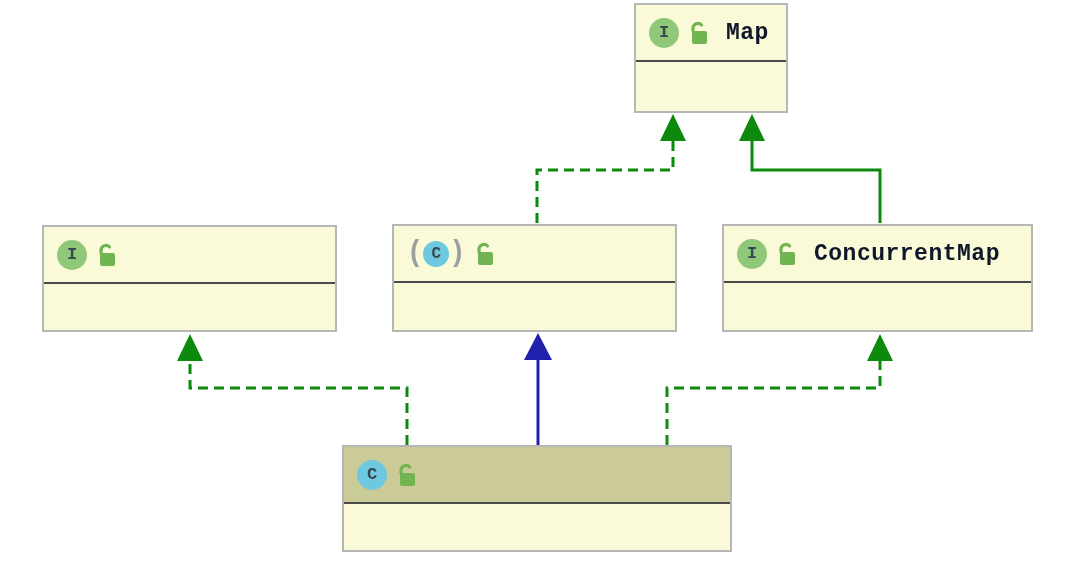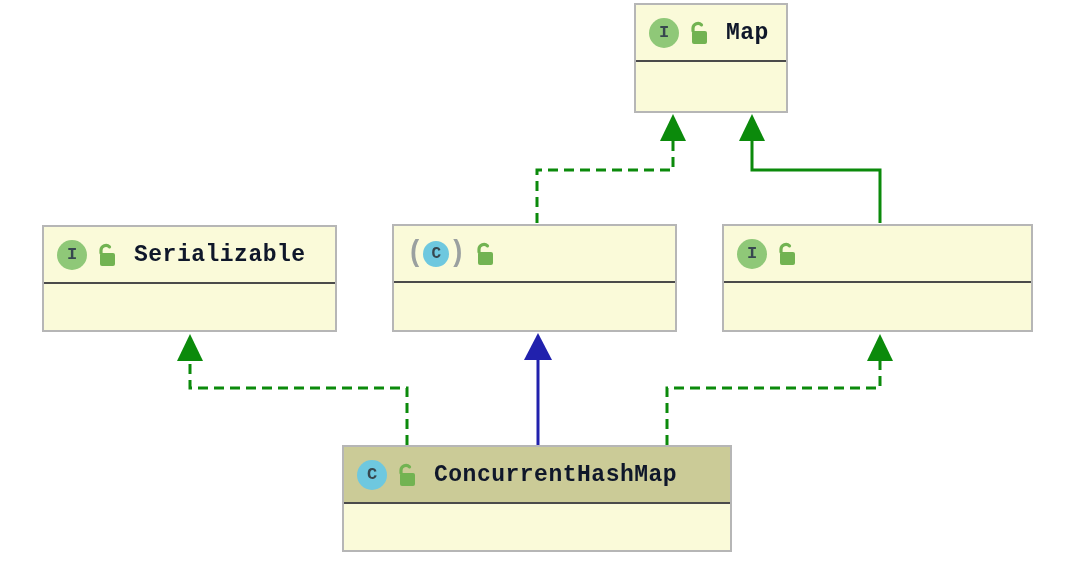--- a/index.html
+++ b/index.html
@@ -118,21 +118,20 @@
 
   <div class="node" style="left:42px; top:225px; width:295px; height:107px;">
     <div class="node-header">
       <span class="icon-circle icon-interface">I</span>
       <span class="lock">
         <svg width="24" height="26" viewBox="0 0 24 26">
           <path d="M6 11 V8 a5 5 0 0 1 8.5 -3.2" fill="none" stroke="#72b352" stroke-width="3.2" stroke-linecap="round"></path>
           <rect x="5" y="11" width="15" height="13" rx="2" fill="#72b352"></rect>
         </svg>
       </span>
-      <span class="node-title">Serializable</span>
     </div>
     <div class="node-body"></div>
   </div>
 
   <div class="node" style="left:392px; top:224px; width:285px; height:108px;">
     <div class="node-header">
       <span class="abstract-wrap">
         <span class="paren">(</span>
         <span class="icon-circle icon-class">C</span>
         <span class="paren">)</span>
@@ -149,31 +148,31 @@
 
   <div class="node" style="left:722px; top:224px; width:311px; height:108px;">
     <div class="node-header">
       <span class="icon-circle icon-interface">I</span>
       <span class="lock">
         <svg width="24" height="26" viewBox="0 0 24 26">
           <path d="M6 11 V8 a5 5 0 0 1 8.5 -3.2" fill="none" stroke="#72b352" stroke-width="3.2" stroke-linecap="round"></path>
           <rect x="5" y="11" width="15" height="13" rx="2" fill="#72b352"></rect>
         </svg>
       </span>
+      <span class="node-title">ConcurrentMap</span>
     </div>
     <div class="node-body"></div>
   </div>
 
   <div class="node selected" style="left:342px; top:445px; width:390px; height:107px;">
     <div class="node-header">
       <span class="icon-circle icon-class">C</span>
       <span class="lock">
         <svg width="24" height="26" viewBox="0 0 24 26">
           <path d="M6 11 V8 a5 5 0 0 1 8.5 -3.2" fill="none" stroke="#72b352" stroke-width="3.2" stroke-linecap="round"></path>
           <rect x="5" y="11" width="15" height="13" rx="2" fill="#72b352"></rect>
         </svg>
       </span>
-      <span class="node-title">ConcurrentHashMap</span>
     </div>
     <div class="node-body"></div>
   </div>
 
 </div>
 
 </body></html>

